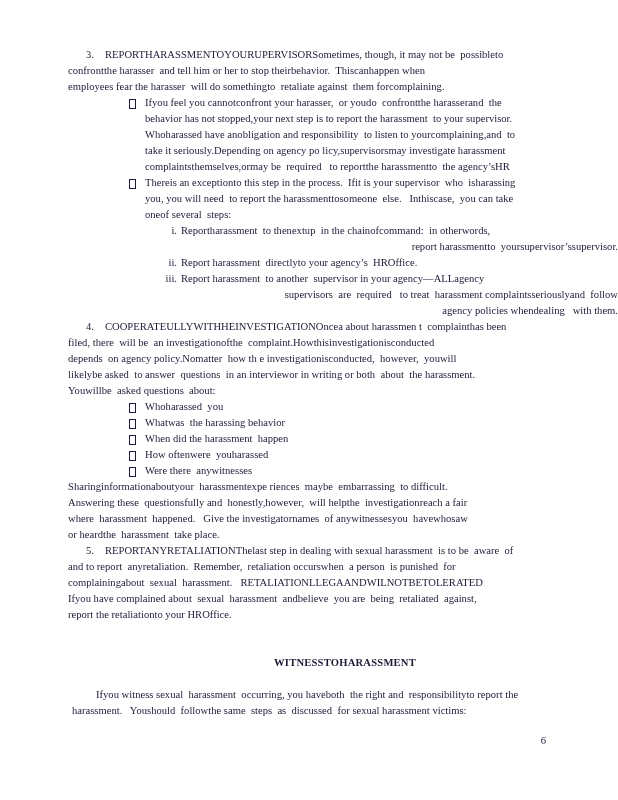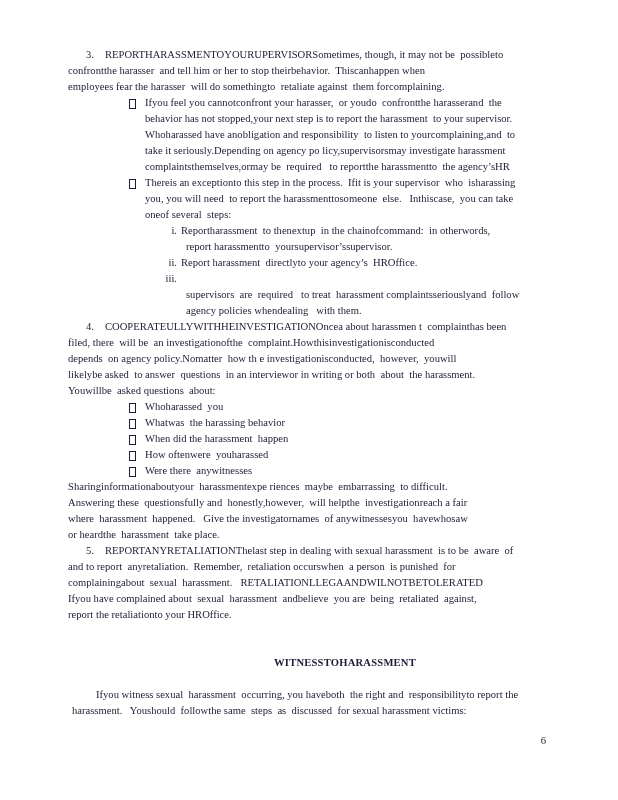--- a/index.html
+++ b/index.html
@@ -28,21 +28,21 @@
     line-height: 16px;
     font-size: 10.6px;
     white-space: pre;
     color: #1c1c36;
   }
   .line.t-body   { padding-left: 68px; }
   .line.t-num    { padding-left: 105px; }
   .line.t-bullet { padding-left: 145px; }
   .line.t-bcont  { padding-left: 145px; }
   .line.t-roman  { padding-left: 181px; }
-  .line.t-rcont  { padding-left: 186px; }
+  .line.t-rcont  { padding-left: 186px; text-align: right; }
   .line.t-flush  { padding-left: 72px;  }
   .line.t-heading{ padding-left: 72px; font-weight: bold; letter-spacing: 0.2px; text-align: center; }
   .marker-num {
     position: absolute;
     left: 86px;
     top: 0;
   }
   .marker-roman {
     position: absolute;
     left: 148px;
@@ -82,21 +82,21 @@
       <div class="line t-bcont"><span>behavior has not stopped,your next step is to report the harassment  to your supervisor.</span></div>
       <div class="line t-bcont"><span>Whoharassed have anobligation and responsibility  to listen to yourcomplaining,and  to</span></div>
       <div class="line t-bcont"><span>take it seriously.Depending on agency po licy,supervisorsmay investigate harassment</span></div>
       <div class="line t-bcont"><span>complaintsthemselves,ormay be  required   to reportthe harassmentto  the agency’sHR</span></div>
       <div class="line t-bullet"><span class="marker-box"></span><span>Thereis an exceptionto this step in the process.  Ifit is your supervisor  who  isharassing</span></div>
       <div class="line t-bcont"><span>you, you will need  to report the harassmenttosomeone  else.   Inthiscase,  you can take</span></div>
       <div class="line t-bcont"><span>oneof several  steps:</span></div>
       <div class="line t-roman"><span class="marker-roman">i.</span><span>Reportharassment  to thenextup  in the chainofcommand:  in otherwords,</span></div>
       <div class="line t-rcont"><span>report harassmentto  yoursupervisor’ssupervisor.</span></div>
       <div class="line t-roman"><span class="marker-roman">ii.</span><span>Report harassment  directlyto your agency’s  HROffice.</span></div>
-      <div class="line t-roman"><span class="marker-roman">iii.</span></div>
+      <div class="line t-roman"><span class="marker-roman">iii.</span><span>Report harassment  to another  supervisor in your agency—ALLagency</span></div>
       <div class="line t-rcont"><span>supervisors  are  required   to treat  harassment complaintsseriouslyand  follow</span></div>
       <div class="line t-rcont"><span>agency policies whendealing   with them.</span></div>
       <div class="line t-num"><span class="marker-num">4.</span><span>COOPERATEULLYWITHHEINVESTIGATIONOncea about harassmen t  complainthas been</span></div>
       <div class="line t-body"><span>filed, there  will be  an investigationofthe  complaint.Howthisinvestigationisconducted</span></div>
       <div class="line t-body"><span>depends  on agency policy.Nomatter  how th e investigationisconducted,  however,  youwill</span></div>
       <div class="line t-body"><span>likelybe asked  to answer  questions  in an interviewor in writing or both  about  the harassment.</span></div>
       <div class="line t-body"><span>Youwillbe  asked questions  about:</span></div>
       <div class="line t-bullet"><span class="marker-box"></span><span>Whoharassed  you</span></div>
       <div class="line t-bullet"><span class="marker-box"></span><span>Whatwas  the harassing behavior</span></div>
       <div class="line t-bullet"><span class="marker-box"></span><span>When did the harassment  happen</span></div>

